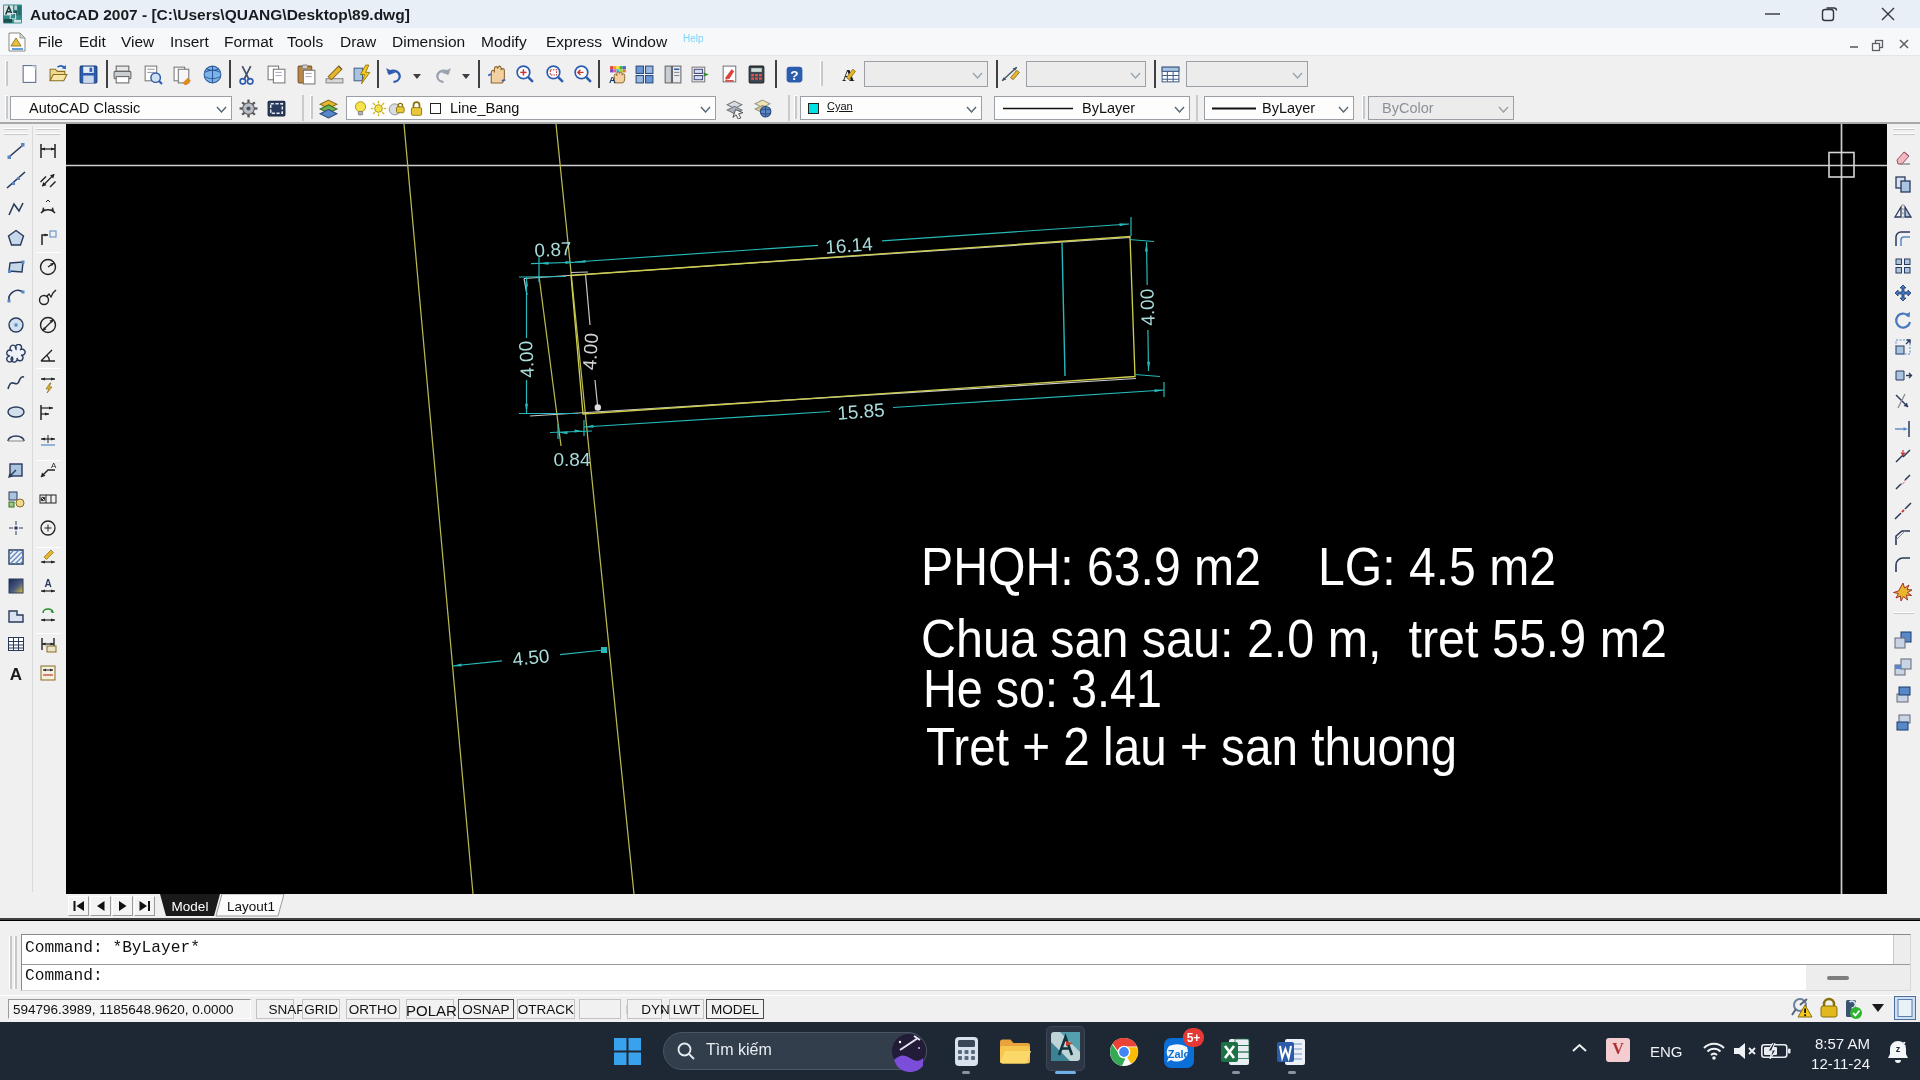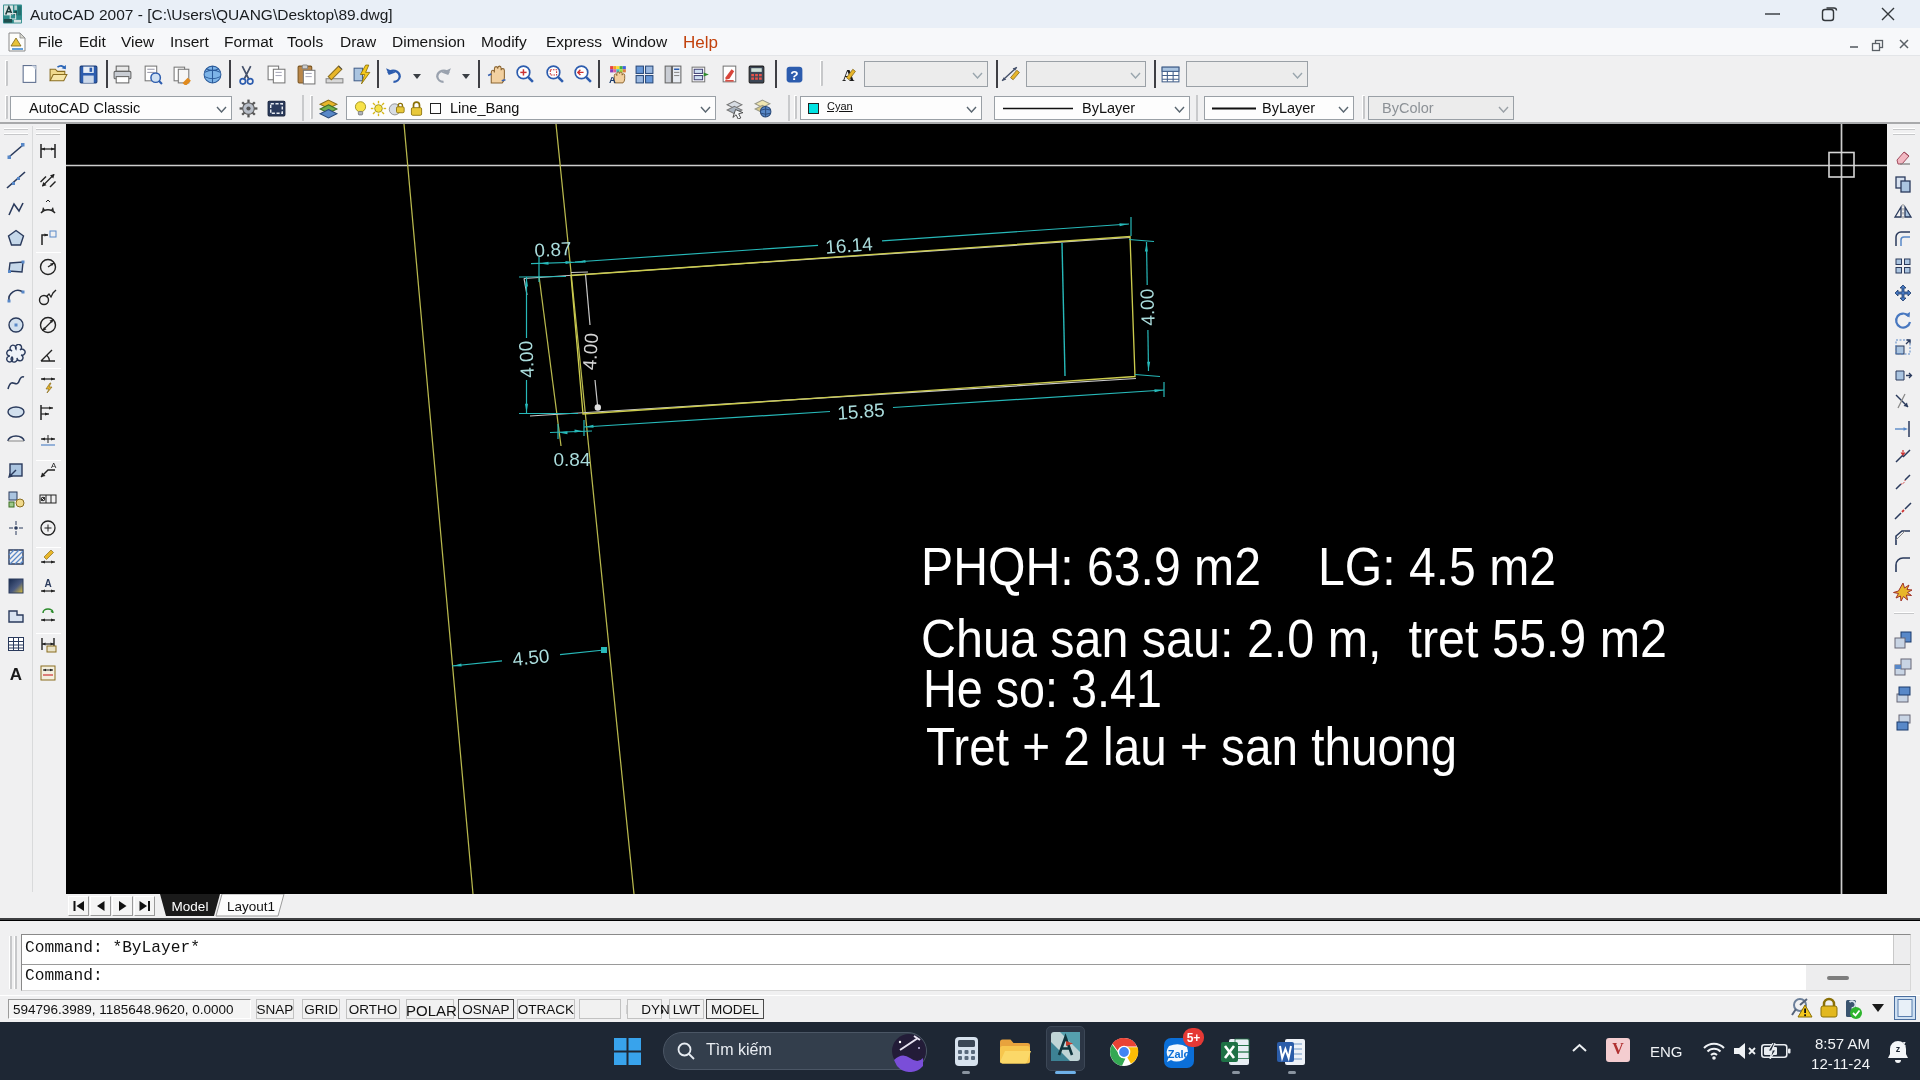--- a/index.html
+++ b/index.html
@@ -15,21 +15,21 @@
 <rect x="1" y="1" width="10" height="11" fill="#d8e4e4"></rect>
 <rect x="12.5" y="1" width="3" height="5" fill="#b8d0d0"></rect>
 <rect x="12.5" y="7" width="3" height="5" fill="#1d4d4d"></rect>
 <rect x="16.5" y="2" width="3.5" height="10" fill="#247070"></rect>
 <path d="M3 11 L6.5 2.5 L10 11 M4.5 8 h4" stroke="#1a3a3a" stroke-width="1.7" fill="none"></path>
 <rect x="8" y="10" width="6" height="6" fill="none" stroke="#d8e4e4" stroke-width="1.2"></rect>
 <rect x="9.5" y="11.5" width="3" height="3" fill="#2e8b8b"></rect>
 <rect x="1" y="16" width="9" height="4" fill="#1d4d4d"></rect>
 <rect x="12" y="17" width="8" height="3" fill="#d8e4e4"></rect>
 </svg>
-<div class="abs" style="left:30px;top:6px;font-size:15.5px;color:#191c1f;">AutoCAD 2007 - [C:\Users\QUANG\Desktop\89.dwg]</div>
+<div class="abs" style="left:30px;top:6px;font-size:15.5px;color:#191c1f;font-weight:bold;">AutoCAD 2007 - [C:\Users\QUANG\Desktop\89.dwg]</div>
 <svg class="abs" style="left:1756px;top:0" width="164" height="28" viewBox="0 0 164 28">
     <line x1="9" y1="14" x2="24" y2="14" stroke="#33373b" stroke-width="1.4"></line>
     <path d="M80.5 10.5 a2.5 2.5 0 0 0 -2.5 -2.5 h-7.5" fill="none" stroke="#33373b" stroke-width="1.4"></path>
     <rect x="66.5" y="9.5" width="11" height="11" rx="2.5" fill="none" stroke="#33373b" stroke-width="1.4"></rect>
     <path d="M126 8 L138 20 M138 8 L126 20" stroke="#33373b" stroke-width="1.4"></path>
   </svg>
 <div class="abs" style="left:0;top:28px;width:1920px;height:28px;background:#f7f8fa;border-bottom:1px solid #e3e5e8;"></div>
 <svg class="abs" style="left:8px;top:32px" width="19" height="20" viewBox="0 0 19 20">
 <path d="M1 1 h11 l5 5 v13 h-16 z" fill="#fdfdfb" stroke="#8a8a8a" stroke-width="1"></path>
 <path d="M12 1 l5 5 h-5 z" fill="#d8d8d0" stroke="#8a8a8a" stroke-width="0.8"></path>
@@ -40,21 +40,21 @@
 <div class="abs" style="left:79px;top:33px;font-size:15.5px;color:#141414;">Edit</div>
 <div class="abs" style="left:121px;top:33px;font-size:15.5px;color:#141414;">View</div>
 <div class="abs" style="left:170px;top:33px;font-size:15.5px;color:#141414;">Insert</div>
 <div class="abs" style="left:224px;top:33px;font-size:15.5px;color:#141414;">Format</div>
 <div class="abs" style="left:287px;top:33px;font-size:15.5px;color:#141414;">Tools</div>
 <div class="abs" style="left:340px;top:33px;font-size:15.5px;color:#141414;">Draw</div>
 <div class="abs" style="left:392px;top:33px;font-size:15.5px;color:#141414;">Dimension</div>
 <div class="abs" style="left:481px;top:33px;font-size:15.5px;color:#141414;">Modify</div>
 <div class="abs" style="left:546px;top:33px;font-size:15.5px;color:#141414;">Express</div>
 <div class="abs" style="left:612px;top:33px;font-size:15.5px;color:#141414;">Window</div>
-<div class="abs" style="left:683px;top:33px;font-size:17px;color:#c2410c;">Help</div>
+<div class="abs" style="left:683px;top:33px;font-size:10px;color:#7dd3fc;">Help</div>
 <svg class="abs" style="left:1848px;top:36px" width="70" height="16" viewBox="0 0 70 16">
     <line x1="2" y1="11" x2="10" y2="11" stroke="#5a6066" stroke-width="1.6"></line>
     <rect x="27.5" y="4.5" width="7" height="7" fill="none" stroke="#5a6066" stroke-width="1.3"></rect>
     <rect x="24.5" y="7.5" width="7" height="7" fill="#f7f8fa" stroke="#5a6066" stroke-width="1.3"></rect>
     <path d="M52 4 L60 12 M60 4 L52 12" stroke="#5a6066" stroke-width="1.5"></path>
   </svg>
 <div class="abs" style="left:0;top:56px;width:1920px;height:36px;background:#f0f0f1;"></div>
 <div class="abs" style="left:5px;top:60px;width:3px;height:26px;border-left:1px solid #fff;border-top:1px solid #fff;background:#c7c8ca;border-radius:1px;"></div>
 <svg class="ico" style="left:20px;top:64px" width="21" height="21" viewBox="0 0 20 20">
     <use href="#i-new"></use>
@@ -531,21 +531,21 @@
 <div class="abs" style="left:1893px;top:935px;width:17px;height:30px;background:#ededee;border-left:1px solid #c9c9c9;"></div>
 <div class="abs" style="left:22px;top:964px;width:1888px;height:1px;background:#9a9a9a;"></div>
 <div class="abs" style="left:1806px;top:965px;width:104px;height:25px;background:#ededee;"></div>
 <div class="abs" style="left:1827px;top:976px;width:22px;height:4px;background:#7d7d7d;border-radius:2px;"></div>
 <div class="abs" style="left:25px;top:939px;font-family:'Liberation Mono',monospace;font-size:16.2px;color:#111;">Command: *ByLayer*</div>
 <div class="abs" style="left:25px;top:967px;font-family:'Liberation Mono',monospace;font-size:16.2px;color:#111;">Command:</div>
 <div class="abs" style="left:0;top:995px;width:1920px;height:27px;background:#f0f0f1;border-top:1px solid #fff;"></div>
 <div class="abs" style="left:8px;top:999px;width:243px;height:20px;background:#f4f4f4;border:1px solid #9b9b9b;border-bottom-color:#fff;border-right-color:#fff;"></div>
 <div class="abs" style="left:13px;top:1002px;font-size:13.5px;color:#111;">594796.3989, 1185648.9620, 0.0000</div>
 <div class="abs" style="left:256px;top:999px;width:38px;height:20px;border:1px solid #c2c2c2;background:#f1f1f1;"></div>
-<div class="abs" style="left:256px;top:1002px;width:38px;text-align:center;font-size:13.5px;color:#111;">SNAP</div>
+<div class="abs" style="left:268px;top:1002px;width:38px;text-align:center;font-size:13.5px;color:#111;">SNAP</div>
 <div class="abs" style="left:302px;top:999px;width:38px;height:20px;border:1px solid #c2c2c2;background:#f1f1f1;"></div>
 <div class="abs" style="left:302px;top:1002px;width:38px;text-align:center;font-size:13.5px;color:#111;">GRID</div>
 <div class="abs" style="left:346px;top:999px;width:54px;height:20px;border:1px solid #c2c2c2;background:#f1f1f1;"></div>
 <div class="abs" style="left:346px;top:1002px;width:54px;text-align:center;font-size:13.5px;color:#111;">ORTHO</div>
 <div class="abs" style="left:406px;top:999px;width:48px;height:20px;border:1px solid #c2c2c2;background:#f1f1f1;"></div>
 <div class="abs" style="left:406px;top:1002px;width:36px;text-align:center;font-size:15px;color:#111;">POLAR</div>
 <div class="abs" style="left:458px;top:999px;width:56px;height:20px;border:1px solid #4a4a4a;background:#f1f1f1;"></div>
 <div class="abs" style="left:458px;top:1002px;width:56px;text-align:center;font-size:13.5px;color:#111;">OSNAP</div>
 <div class="abs" style="left:517px;top:999px;width:58px;height:20px;border:1px solid #c2c2c2;background:#f1f1f1;"></div>
 <div class="abs" style="left:517px;top:1002px;width:58px;text-align:center;font-size:13.5px;color:#111;">OTRACK</div>

